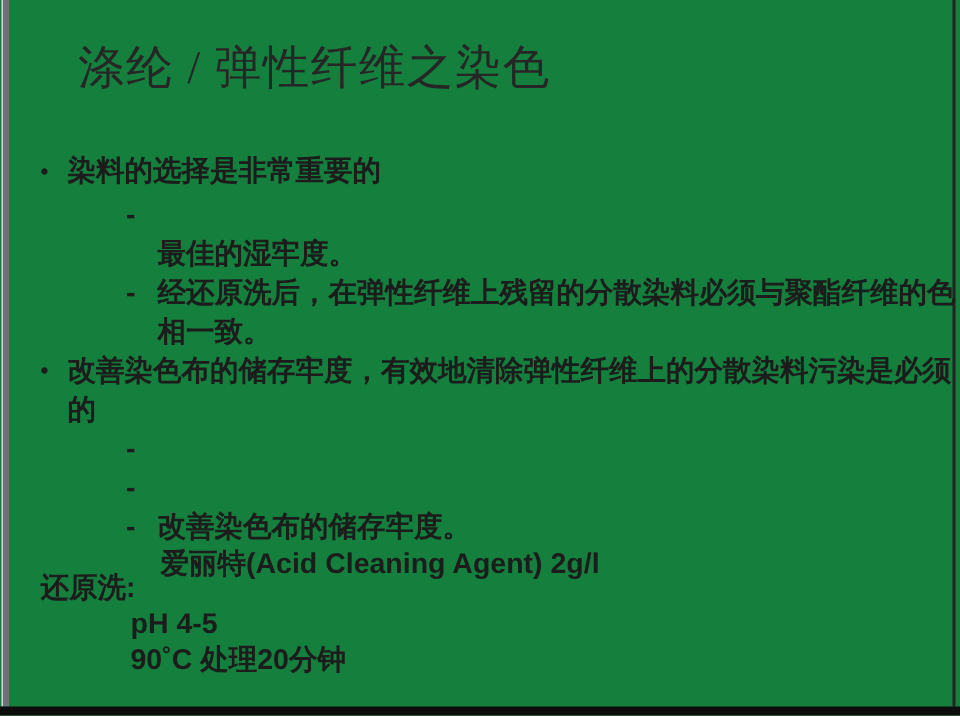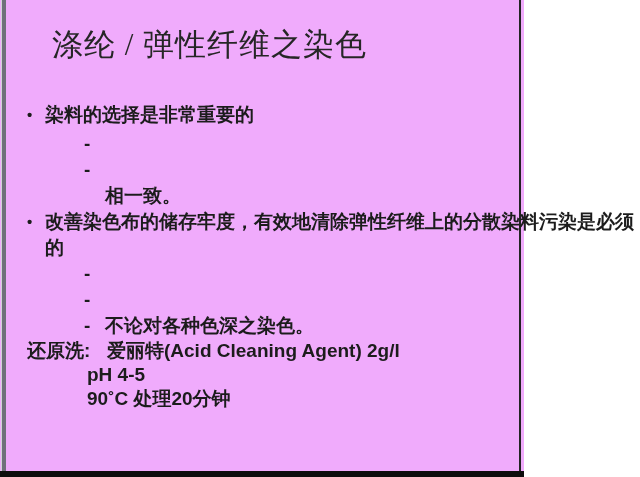--- a/index.html
+++ b/index.html
@@ -1,21 +1,21 @@
 <!DOCTYPE html>
 <html><head>
 <meta charset="utf-8">
 <style>
   html,body { margin:0; padding:0; }
   body { width:640px; height:477px; overflow:hidden; background:#ffffff; }
 
   .slide {
     position:relative;
-    width:524px; height:477px;
-    background:#f0abfc;
+    width:640px; height:477px;
+    background:#15803d;
     font-family:"Liberation Sans","DejaVu Sans",sans-serif;
     color:#1c1c1c;
     box-sizing:border-box;
   }
 
   
   .left-border {
     position:absolute; left:1px; top:0; bottom:6px; width:4px;
     background:#70707b; border-left:1px solid #d2d2d6;
   }
@@ -51,21 +51,21 @@
     font-size:15px; line-height:26px;
   }
   .marker-dash {
     width:21px; padding-left:84px; flex:none;
   }
   .cont-sub   { padding-left:105px; }
   .cont-bullet{ padding-left:45px; }
 
   
   .footer-row { display:flex; font-size:19px; font-weight:bold; line-height:24px; white-space:nowrap; }
-  .footer-label { padding-left:27px; width:80px; flex:none; }
+  .footer-label { padding-left:27px; width:80px; flex:none;margin-top:16px; }
   .footer-indent { padding-left:87px; }
 </style>
 </head>
 <body>
 
 <div class="slide">
 
   <div class="left-border"></div>
   <div class="right-border"></div>
   <div class="bottom-bar"></div>
@@ -75,23 +75,27 @@
   <div class="content">
 
     <div class="row">
       <span class="marker-bullet">•</span>
       <span>染料的选择是非常重要的</span>
     </div>
 
     <div class="row first-sub">
       <span class="marker-dash">-</span>
     </div>
+    <div class="row">
+      <span class="cont-sub">最佳的湿牢度。</span>
+    </div>
 
     <div class="row">
       <span class="marker-dash">-</span>
+      <span>经还原洗后，在弹性纤维上残留的分散染料必须与聚酯纤维的色</span>
     </div>
     <div class="row">
       <span class="cont-sub">相一致。</span>
     </div>
 
     <div class="row">
       <span class="marker-bullet">•</span>
       <span>改善染色布的储存牢度，有效地清除弹性纤维上的分散染料污染是必须</span>
     </div>
     <div class="row">
@@ -99,21 +103,21 @@
     </div>
 
     <div class="row">
       <span class="marker-dash">-</span>
     </div>
     <div class="row">
       <span class="marker-dash">-</span>
     </div>
     <div class="row">
       <span class="marker-dash">-</span>
-      <span>不论对各种色深之染色。</span>
+      <span>改善染色布的储存牢度。</span>
     </div>
 
     <div class="footer-row">
       <span class="footer-label">还原洗:</span>
       <span>爱丽特(Acid Cleaning Agent) 2g/l</span>
     </div>
     <div class="footer-row">
       <span class="footer-indent">pH 4-5</span>
     </div>
     <div class="footer-row">

